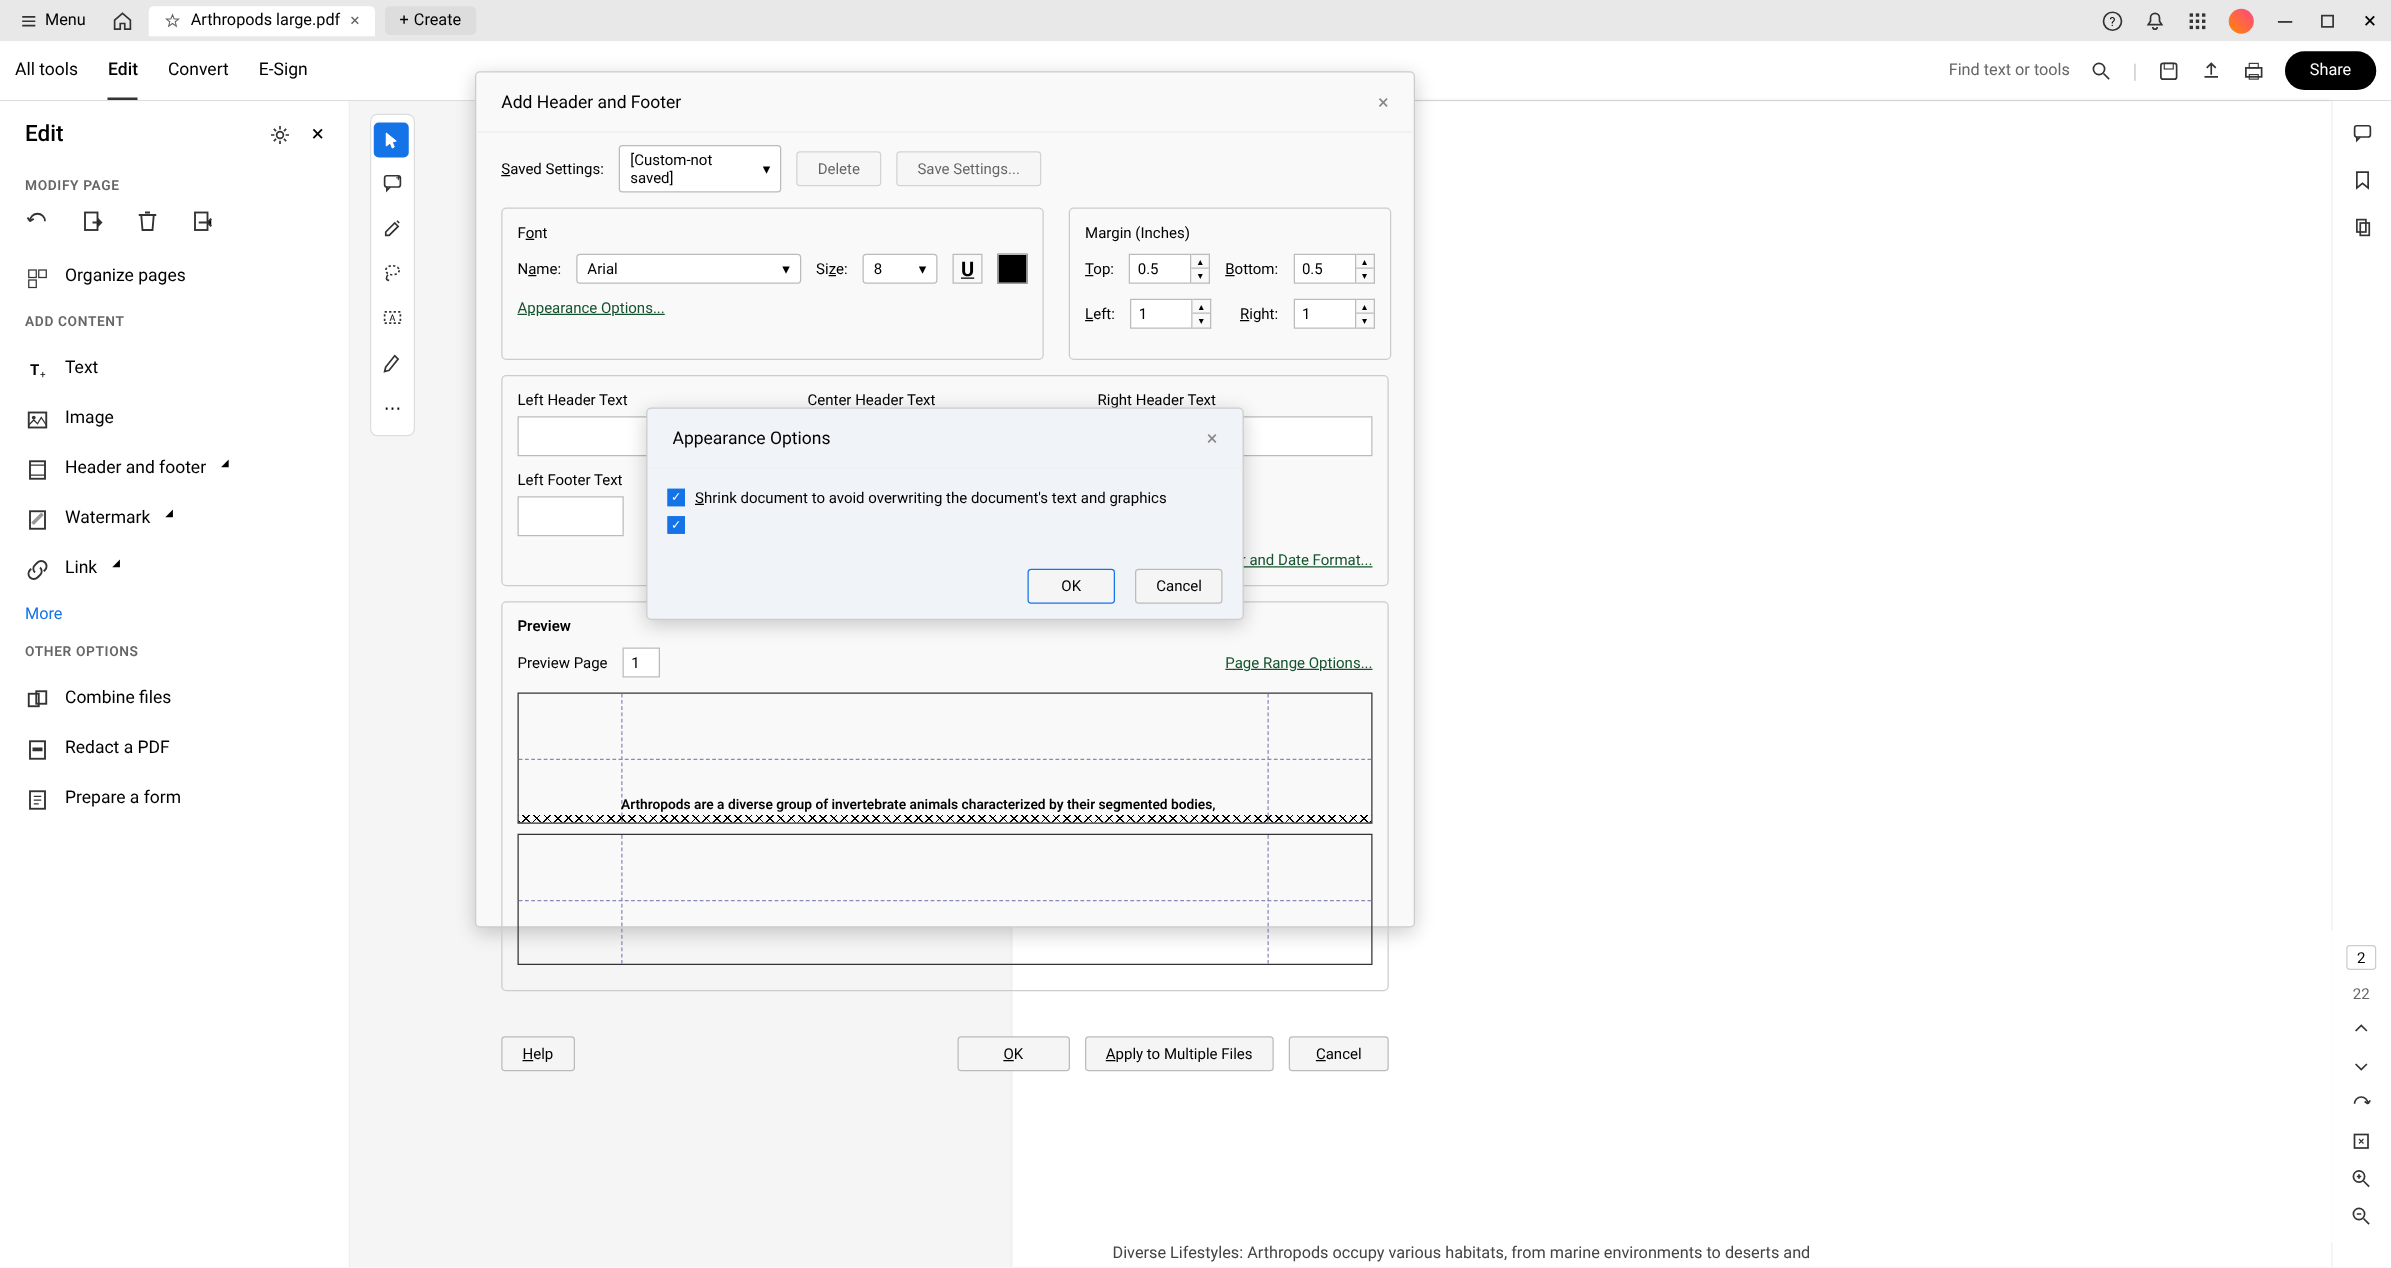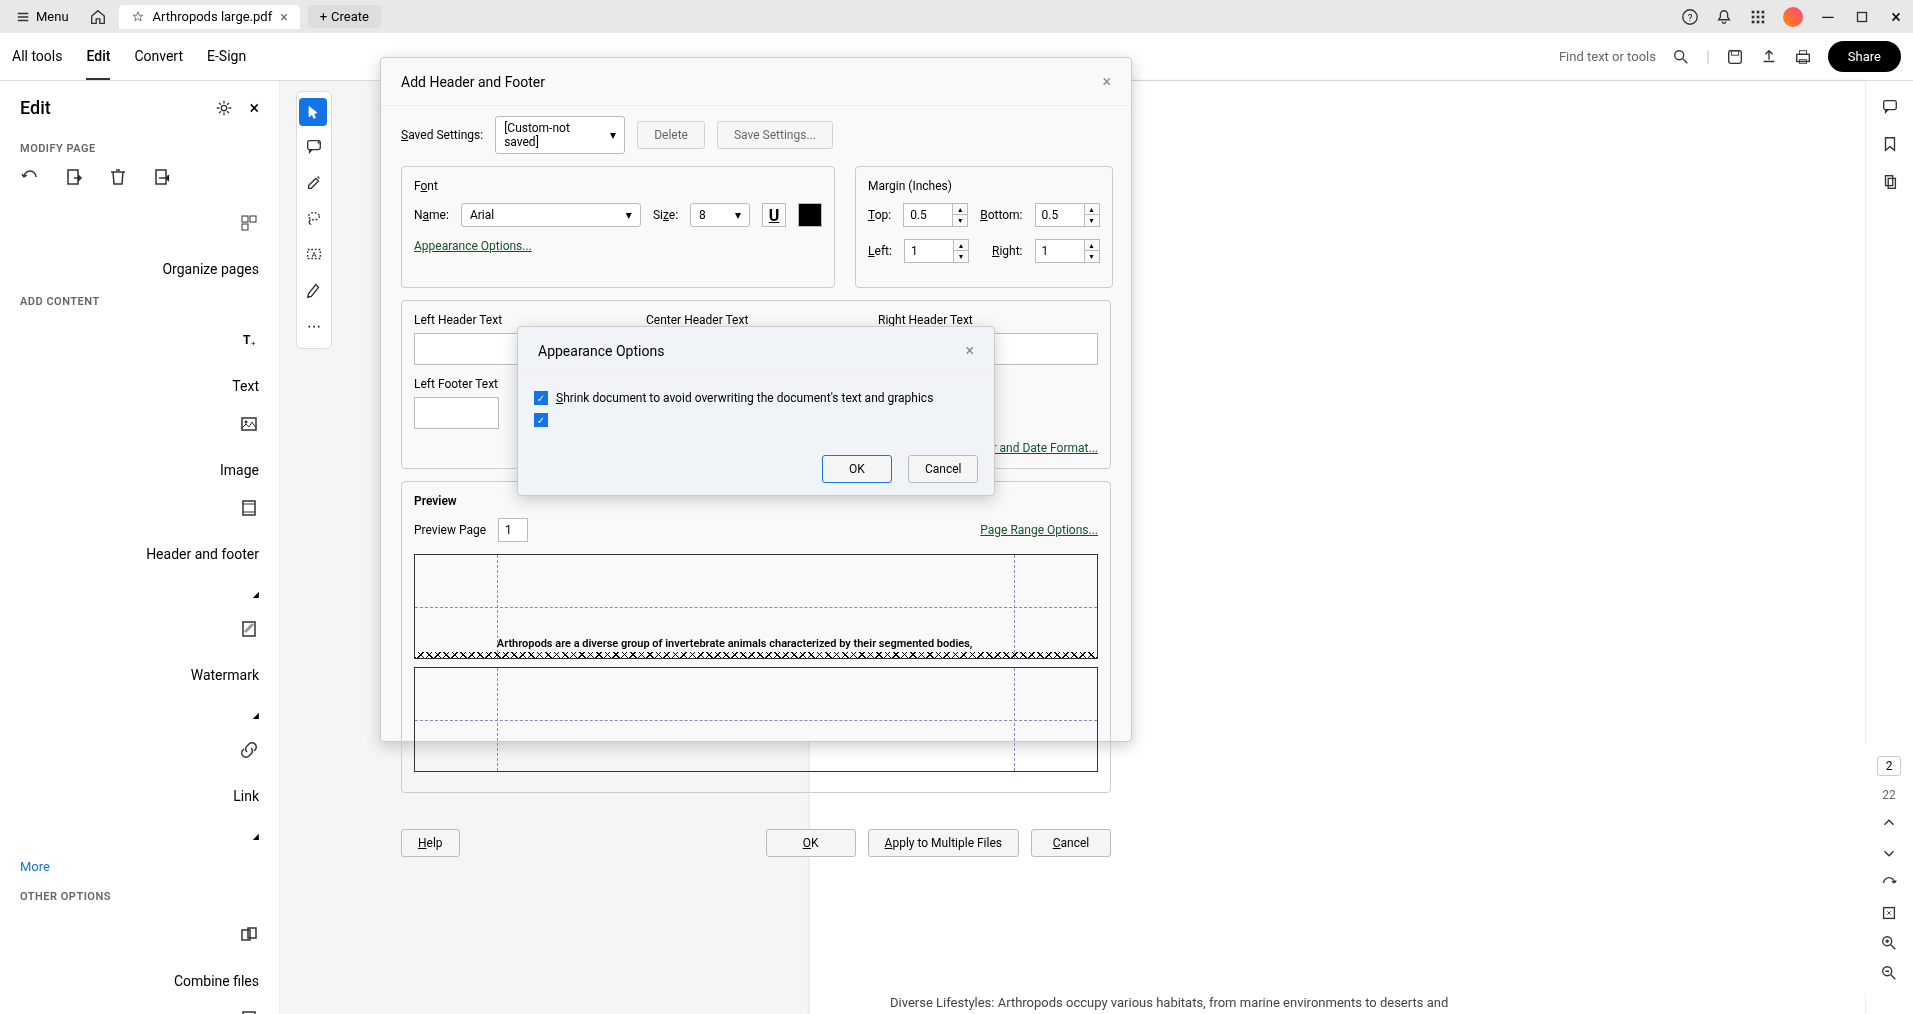--- a/index.html
+++ b/index.html
@@ -25,21 +25,21 @@
     .find-text { font-size: 13px; color: #666; }
     .share-btn { background: #000; color: #fff; padding: 8px 20px; border-radius: 20px; font-size: 13px; cursor: pointer; }
     
     
     .main { display: flex; height: calc(100% - 81px); }
     .sidebar { width: 280px; background: #fff; padding: 16px 20px; border-right: 1px solid #eee; }
     .sidebar-header { display: flex; align-items: center; margin-bottom: 24px; }
     .sidebar-title { font-size: 18px; font-weight: 500; flex: 1; }
     .section-label { font-size: 11px; color: #666; font-weight: 600; letter-spacing: 0.5px; margin-bottom: 12px; margin-top: 8px; }
     .icon-row { display: flex; gap: 24px; margin-bottom: 16px; }
-    .sidebar-item { display: flex; align-items: flex-end; gap: 28px; padding: 10px 0; font-size: 14px; cursor: pointer; flex-direction: column; }
+    .sidebar-item { display: flex; align-items: flex-start; gap: 12px; padding: 10px 0; font-size: 14px; cursor: pointer; }
     .sidebar-icon { width: 20px; height: 20px; flex-shrink: 0; }
     .more-link { color: #1473e6; font-size: 13px; cursor: pointer; margin: 8px 0 16px; }
     
     
     .content { flex: 1; position: relative; background: #f5f5f5; }
     .vert-toolbar { position: absolute; left: 16px; top: 10px; width: 36px; background: #fff; border: 1px solid #ddd; border-radius: 6px; display: flex; flex-direction: column; padding: 4px 0; }
     .vtool { width: 100%; height: 36px; display: flex; align-items: center; justify-content: center; cursor: pointer; }
     .vtool.active { background: #1473e6; border-radius: 4px; margin: 2px; width: 28px; height: 28px; }
     .vtool.active svg { fill: #fff; stroke: #fff; }
     

